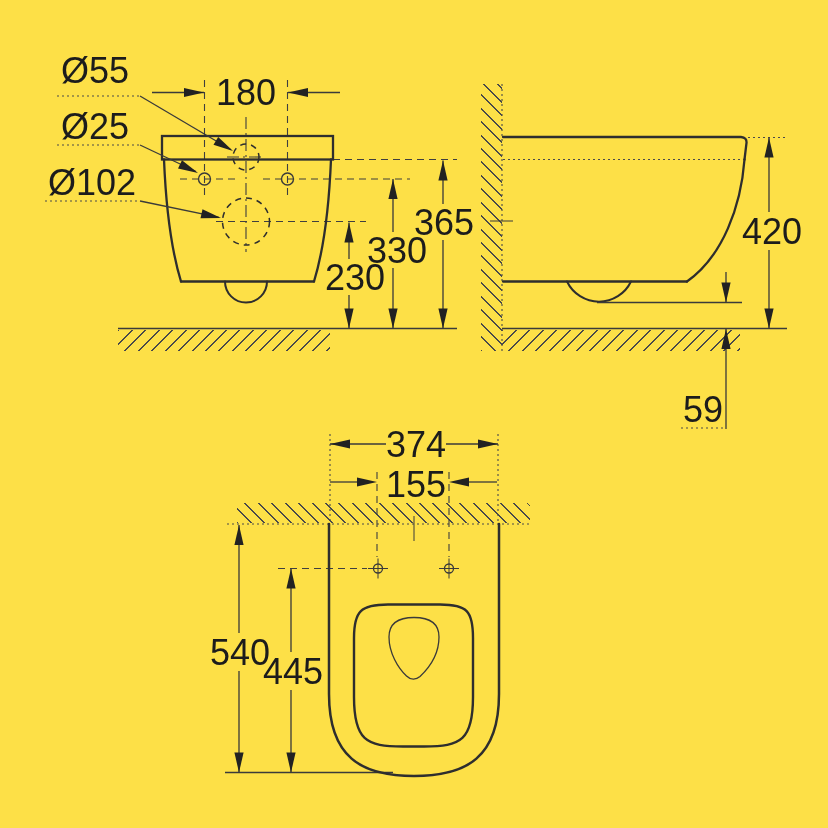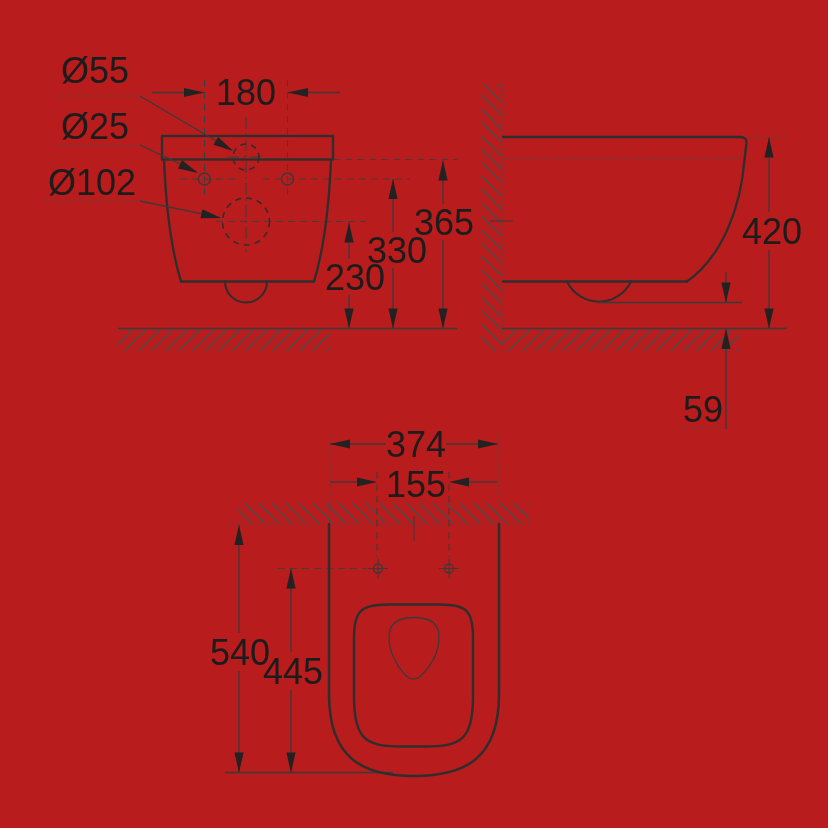--- a/index.html
+++ b/index.html
@@ -1,17 +1,17 @@
 <!DOCTYPE html>
 <html><head>
 <meta charset="utf-8">
 <style>
   html,body{margin:0;padding:0;background:#ffffff;}
   .canvas{
-    position:relative;width:828px;height:828px;background:#b91c1c;overflow:hidden;
+    position:relative;width:828px;height:828px;background:#fde047;overflow:hidden;
     font-family:"Liberation Sans", sans-serif;
   }
   .hatch{position:absolute;}
   .hatch-fwd{ background:repeating-linear-gradient(135deg,#4a4a4a 0 1.4px,transparent 1.4px 9.5px); }
   .hatch-bwd{ background:repeating-linear-gradient(45deg,#4a4a4a 0 1.4px,transparent 1.4px 9.5px); }
   svg{position:absolute;left:0;top:0;}
   .outline{fill:none;stroke:#2e2e2e;stroke-width:2.3;stroke-linecap:round;}
   .outline-thin{fill:none;stroke:#3a3a3a;stroke-width:1.4;}
   .dim{stroke:#3a3a3a;stroke-width:1.3;fill:none;}
   .ext{stroke:#3f3f3f;stroke-width:1.1;fill:none;stroke-dasharray:7 5;}

